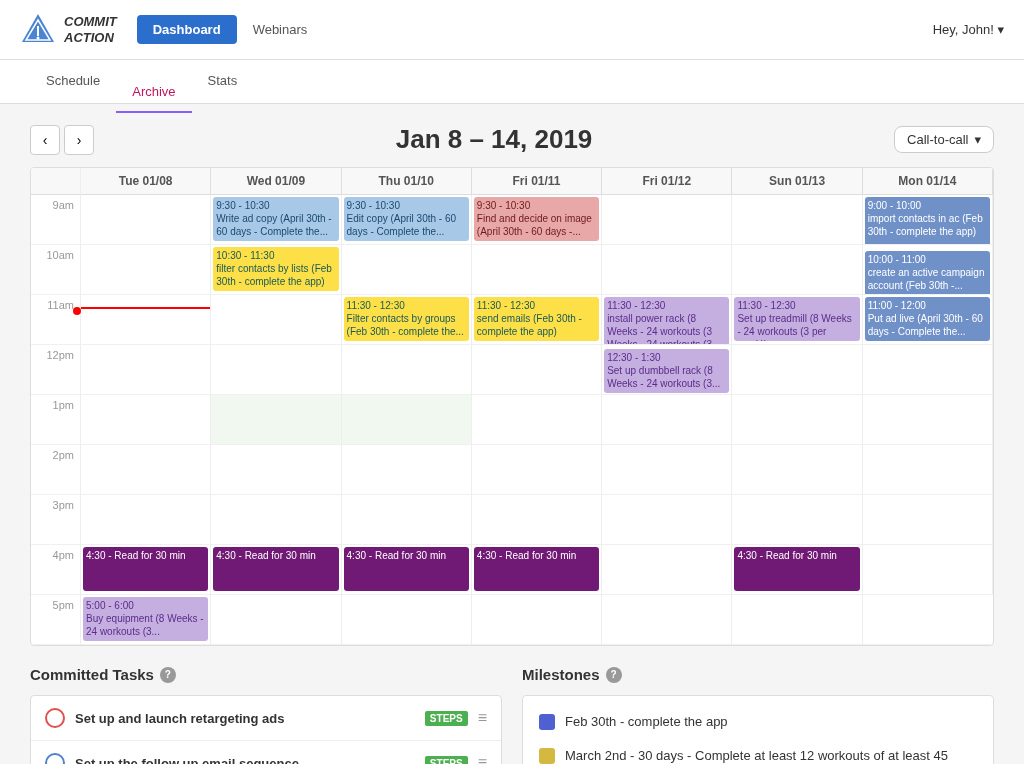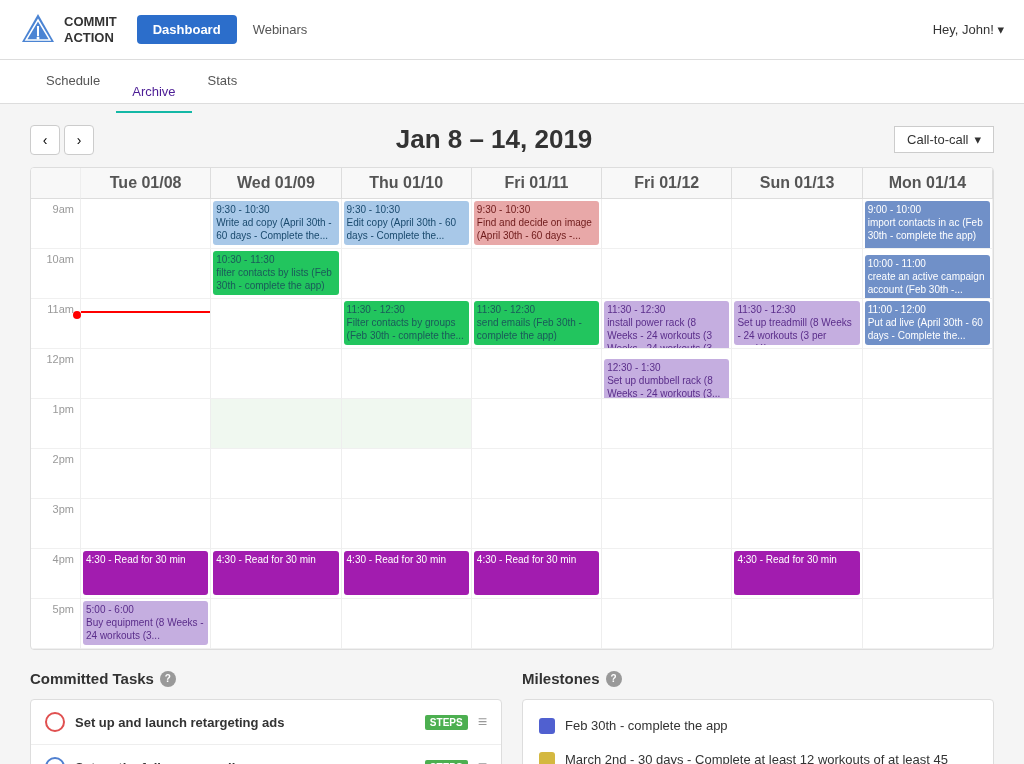--- a/index.html
+++ b/index.html
@@ -11,20 +11,21 @@
       border-bottom: 1px solid #ddd;
       display: flex;
       align-items: center;
       padding: 0 20px;
       height: 60px;
     }
     .logo {
       display: flex;
       align-items: center;
       margin-right: 20px;
+      font-style: italic;
     }
     .logo-icon {
       width: 36px; height: 36px; margin-right: 8px;
     }
     .logo-text { font-weight: 700; font-size: 13px; color: #333; line-height: 1.2; }
     .nav-btn {
       background: #2c6ecb; color: #fff; border: none; border-radius: 4px;
       padding: 7px 16px; font-size: 13px; font-weight: 600; cursor: pointer; margin-right: 4px;
     }
     .nav-link {
@@ -38,52 +39,52 @@
       background: #fff;
       border-bottom: 1px solid #ddd;
       padding: 0 30px;
       display: flex;
       align-items: center;
       height: 44px;
     }
     .tab {
       padding: 12px 16px; font-size: 13px; cursor: pointer; border-bottom: 2px solid transparent; color: #666;
     }
-    .tab.active { color: #4c1d95; border-bottom: 2px solid #14b8a6; font-weight: 500; margin-top: 22px; }
+    .tab.active { color: #be185d; border-bottom: 2px solid #8b5cf6; font-weight: 500; margin-top: 22px; }
     .tab:not(.active) { color: #555; }
 
     
     .main-content { padding: 20px 30px; background: #f5f5f5; }
 
     
     .cal-header {
       display: flex; align-items: center; margin-bottom: 12px; justify-content: space-between;
     }
     .cal-nav { display: flex; gap: 4px; }
     .nav-arrow {
       border: 1px solid #ccc; background: #fff; width: 30px; height: 30px;
       border-radius: 4px; cursor: pointer; font-size: 14px; display: flex; align-items: center; justify-content: center;
     }
     .cal-title { font-size: 26px; font-weight: 700; color: #333; text-align: center; flex: 1; }
     .cal-filter {
-      background: #fff; border: 1px solid #ccc; border-radius: 0;
+      background: #fff; border: 1px solid #ccc; border-radius: 8px;
       padding: 5px 12px; font-size: 13px; cursor: pointer; display: flex; align-items: center; gap: 6px;
     }
 
     
     .calendar-wrapper {
       background: #fff; border: 1px solid #ddd; border-radius: 4px; overflow: hidden;
     }
     .cal-grid {
       display: grid;
       grid-template-columns: 50px repeat(7, 1fr);
     }
     .col-header {
       background: #f8f8f8; border-bottom: 1px solid #ddd; border-right: 1px solid #ddd;
-      padding: 6px 4px; text-align: center; font-size: 16px; font-weight: 600; color: #555;
+      padding: 6px 4px; text-align: center; font-size: 12px; font-weight: 600; color: #555;
     }
     .col-header:last-child { border-right: none; }
     .time-col { border-right: 1px solid #eee; }
     .time-label {
       height: 50px; display: flex; align-items: flex-start; justify-content: flex-end;
       padding: 4px 6px 16px 0; font-size: 11px; color: #999; border-bottom: 1px solid #f0f0f0;
     }
     .cal-cell {
       border-right: 1px solid #eee; border-bottom: 1px solid #f0f0f0;
       height: 50px; position: relative; vertical-align: top; overflow: hidden;
@@ -91,22 +92,22 @@
     .cal-cell:last-child { border-right: none; }
 
     
     .event {
       position: absolute; left: 2px; right: 2px; border-radius: 3px;
       font-size: 10px; padding: 2px 3px; overflow: hidden; line-height: 1.3;
       cursor: pointer; z-index: 2;
     }
     .event-blue { background: #a8c8e8; color: #1a4a6e; }
     .event-purple { background: #c5aee0; color: #5a2d8a; }
-    .event-teal { background: #22c55e; color: #1a5a5a; }
-    .event-dark { background: #a21caf; color: #fff; }
+    .event-teal { background: #fde047; color: #1a5a5a; }
+    .event-dark { background: #701a75; color: #fff; }
     .event-pink { background: #e8a8a8; color: #6e1a1a; }
     .event-indigo { background: #7090c8; color: #fff; }
 
     
     .now-line {
       position: absolute; left: 0; right: 0; height: 2px; background: red; z-index: 10;
     }
 
     
     .bottom-sections { display: grid; grid-template-columns: 1fr 1fr; gap: 20px; margin-top: 20px; }
@@ -269,21 +270,21 @@
       </div>
 
       <div class="time-col">
           <div class="time-label">12pm</div>
         </div>
       <div class="cal-cell"></div>
       <div class="cal-cell"></div>
       <div class="cal-cell"></div>
       <div class="cal-cell"></div>
       <div class="cal-cell">
-        <div class="event event-purple" style="top:10px;height:44px">
+        <div class="event event-purple" style="top:4px;height:44px">
           12:30 - 1:30<br>Set up dumbbell rack (8 Weeks - 24 workouts (3...
         </div>
       </div>
       <div class="cal-cell"></div>
       <div class="cal-cell"></div>
 
       <div class="time-col">
           <div class="time-label">1pm</div>
         </div>
       <div class="cal-cell"></div>

